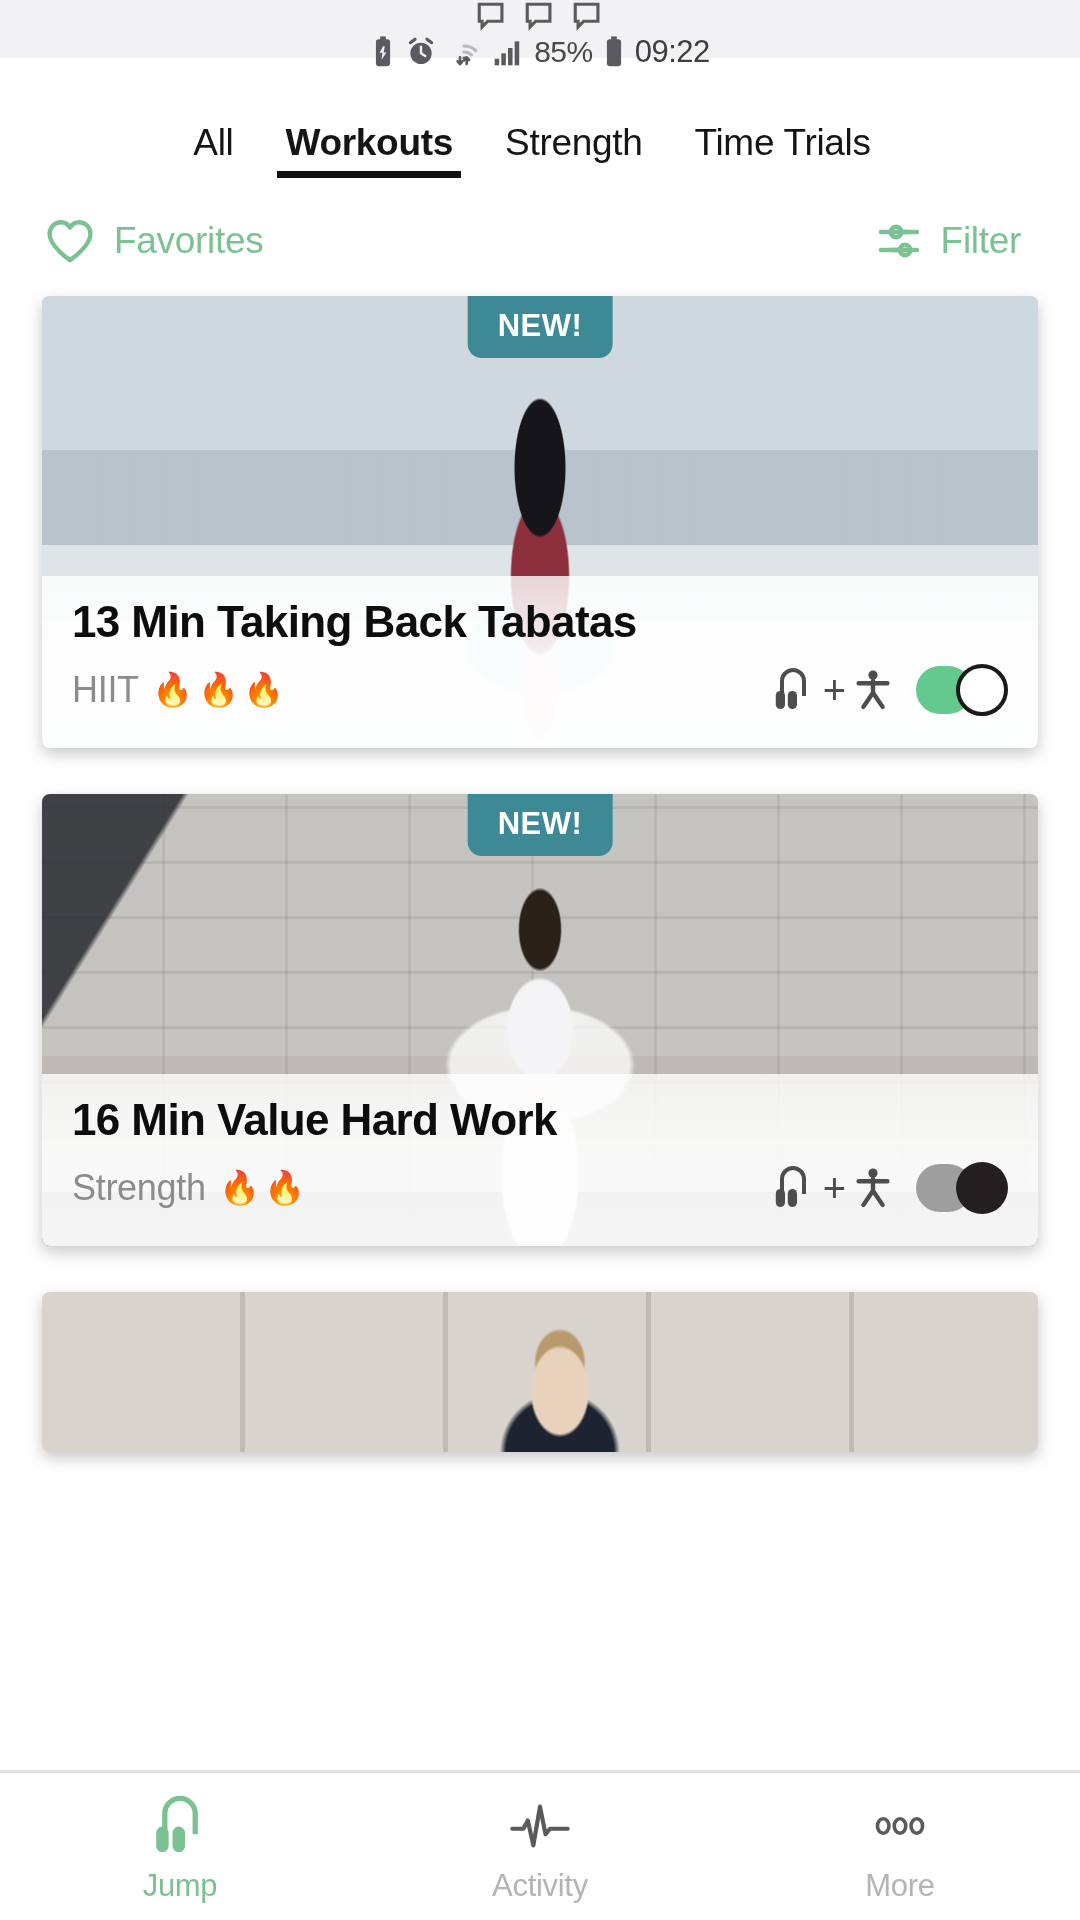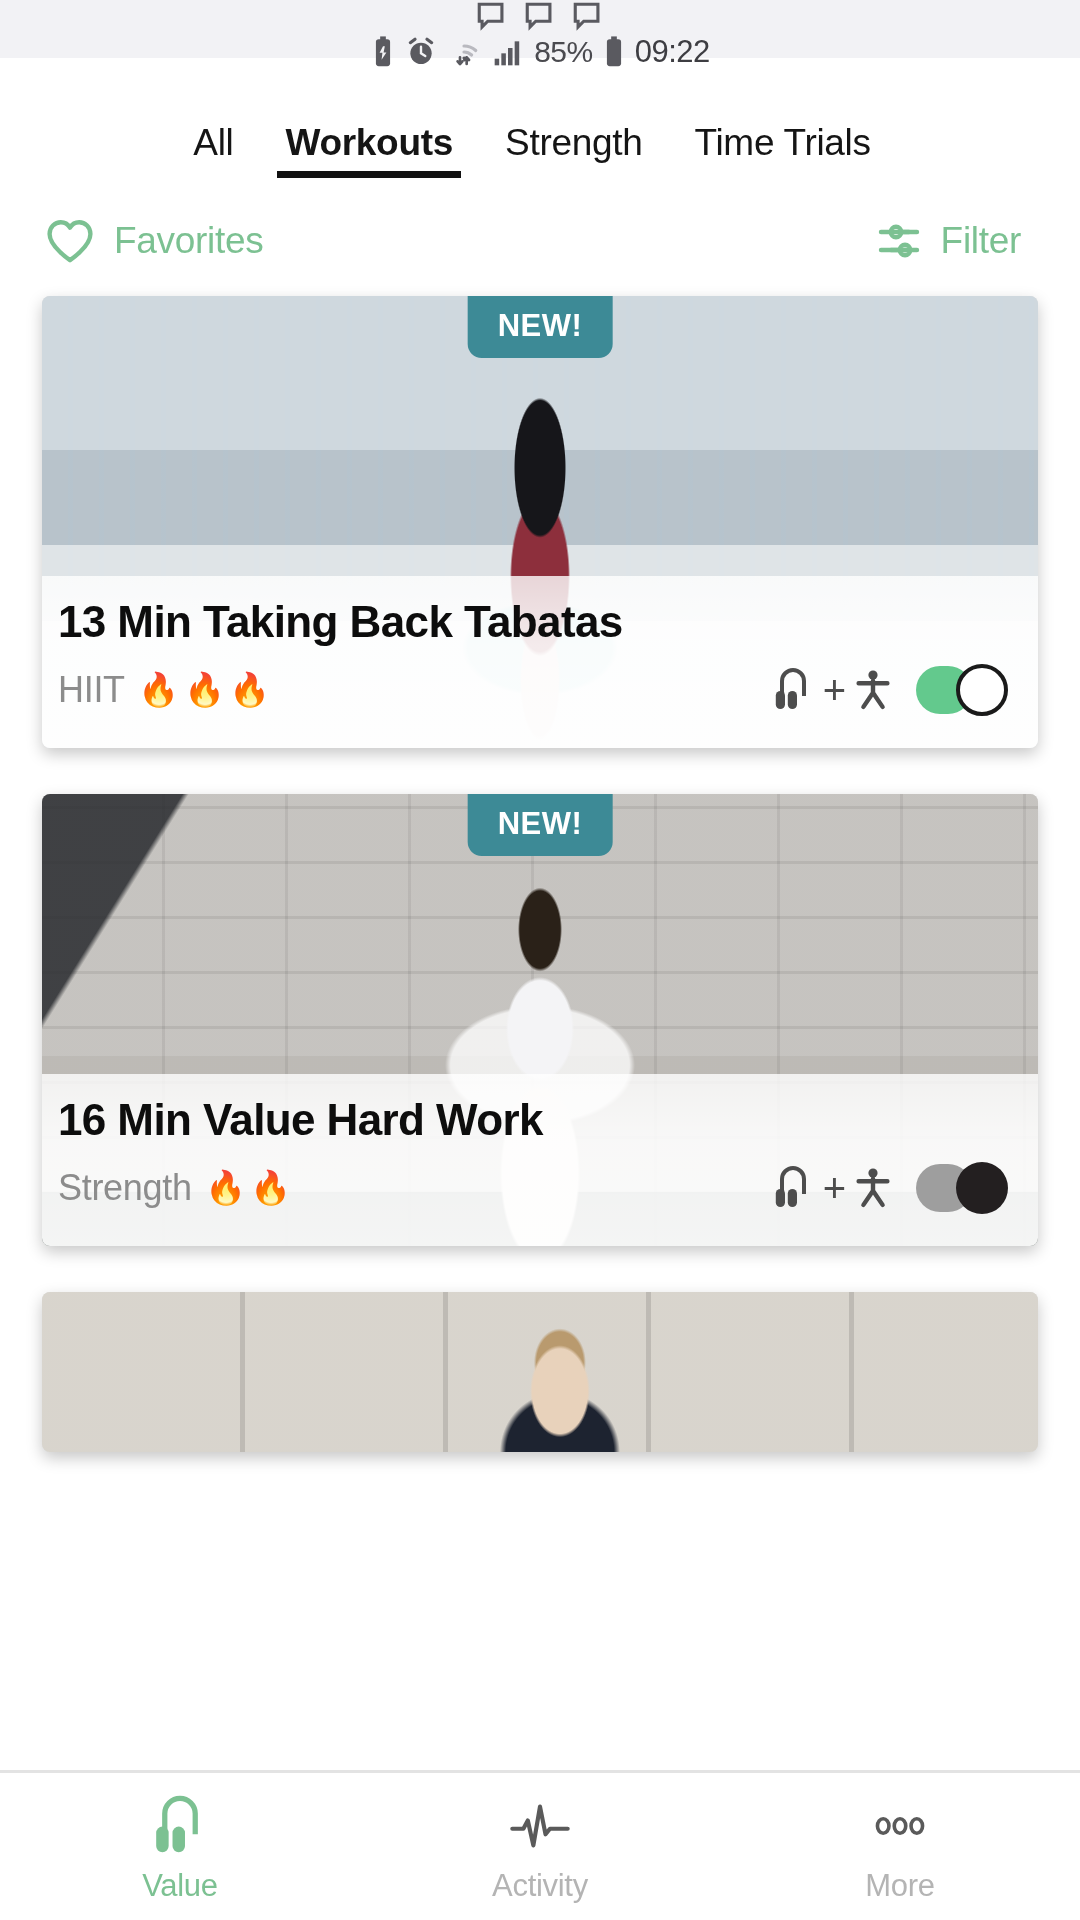--- a/index.html
+++ b/index.html
@@ -104,21 +104,21 @@
     position:absolute; top:0; left:50%; transform:translateX(-50%);
     background:#3d8a96; color:#fff; font-size:31px; font-weight:700;
     padding:12px 30px 14px 30px; border-radius:0 0 14px 14px;
     letter-spacing:.5px;
   }
 
   
   .info{
     position:absolute; left:0; right:0; bottom:0; height:172px;
     background:linear-gradient(180deg, rgba(255,255,255,.80) 0%, rgba(255,255,255,.90) 40%, rgba(255,255,255,.93) 100%);
-    padding:14px 30px 0 16px;
+    padding:14px 30px 0 30px;
   }
   .c-title{
     font-size:44px; font-weight:700; color:#0d0d0d; letter-spacing:-.6px;
     line-height:1.2; margin-top:6px;
   }
   .c-meta{
     display:flex; align-items:center; justify-content:space-between;
     margin-top:16px;
   }
   .c-meta-left{ display:flex; align-items:center; gap:14px; }
@@ -301,21 +301,21 @@
 </div>
 
 <div class="bottomnav">
 
   <div class="nav-item active">
     <svg width="72" height="72" viewBox="0 0 26 24">
       <path d="M7.5 13.5V7.5a5.5 5.5 0 0 1 11 0v7.5" fill="none" stroke="#7cc192" stroke-width="1.9"></path>
       <rect x="4.4" y="12.2" width="4.5" height="9.3" rx="2.25" fill="#7cc192"></rect>
       <rect x="10.3" y="12.2" width="4.5" height="9.3" rx="2.25" fill="#7cc192"></rect>
     </svg>
-    <span class="nav-lbl">Value</span>
+    <span class="nav-lbl">Jump</span>
   </div>
 
   <div class="nav-item">
     <svg width="72" height="72" viewBox="0 0 26 24">
       <path d="M3 13h4l1.6-3 2 9 2.4-14 2 10 1.6-2H23" fill="none" stroke="#5a5a5a" stroke-width="1.5" stroke-linecap="round" stroke-linejoin="round"></path>
     </svg>
     <span class="nav-lbl">Activity</span>
   </div>
 
 

